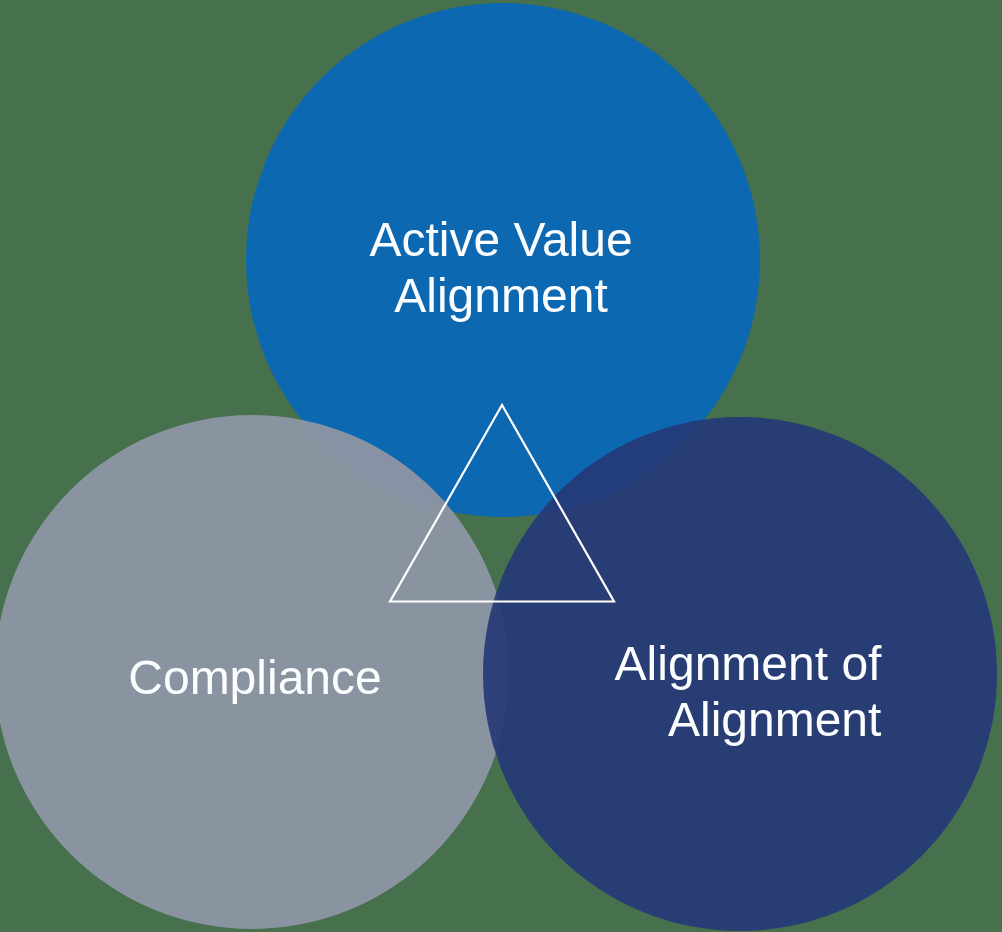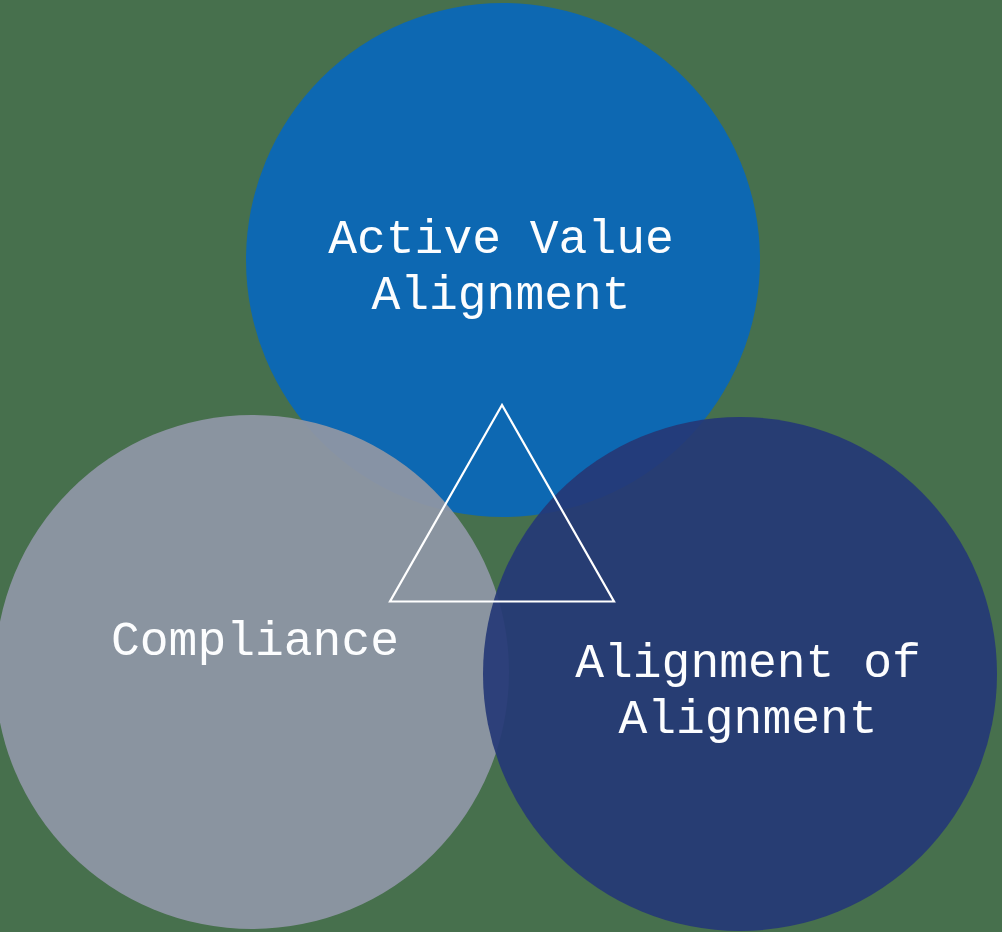--- a/index.html
+++ b/index.html
@@ -31,27 +31,27 @@
     z-index: 4;
     transform: translate(-50%, -50%);
     text-align: center;
     font-size: 48px;
     line-height: 56px;
     font-weight: 400;
     color: #FCFDFE;
     white-space: nowrap;
   }
   .label-top   { left: 501px; top: 268px; }
-  .label-left  { left: 255px; top: 642px; }
-  .label-right { left: 748px; top: 692px; }
+  .label-left  { left: 255px; top: 678px; }
+  .label-right { left: 748px; top: 692px; text-align: right; }
 </style>
 </head>
 <body>
 
-<div class="stage" style="background-color: rgb(71, 112, 77); font-family: Liberation Mono, monospace;">
+<div class="stage" style="background-color: rgb(71, 112, 77);">
 
   <div class="circle circle-top" style="background-color: rgb(13, 104, 178);"></div>
 
   <div class="circle circle-left" style="background-color: rgb(142, 150, 164);"></div>
 
   <div class="circle circle-right" style="background-color: rgb(37, 56, 118);"></div>
 
   <div class="label label-top">
     <div>Active Value</div>
     <div>Alignment</div>

